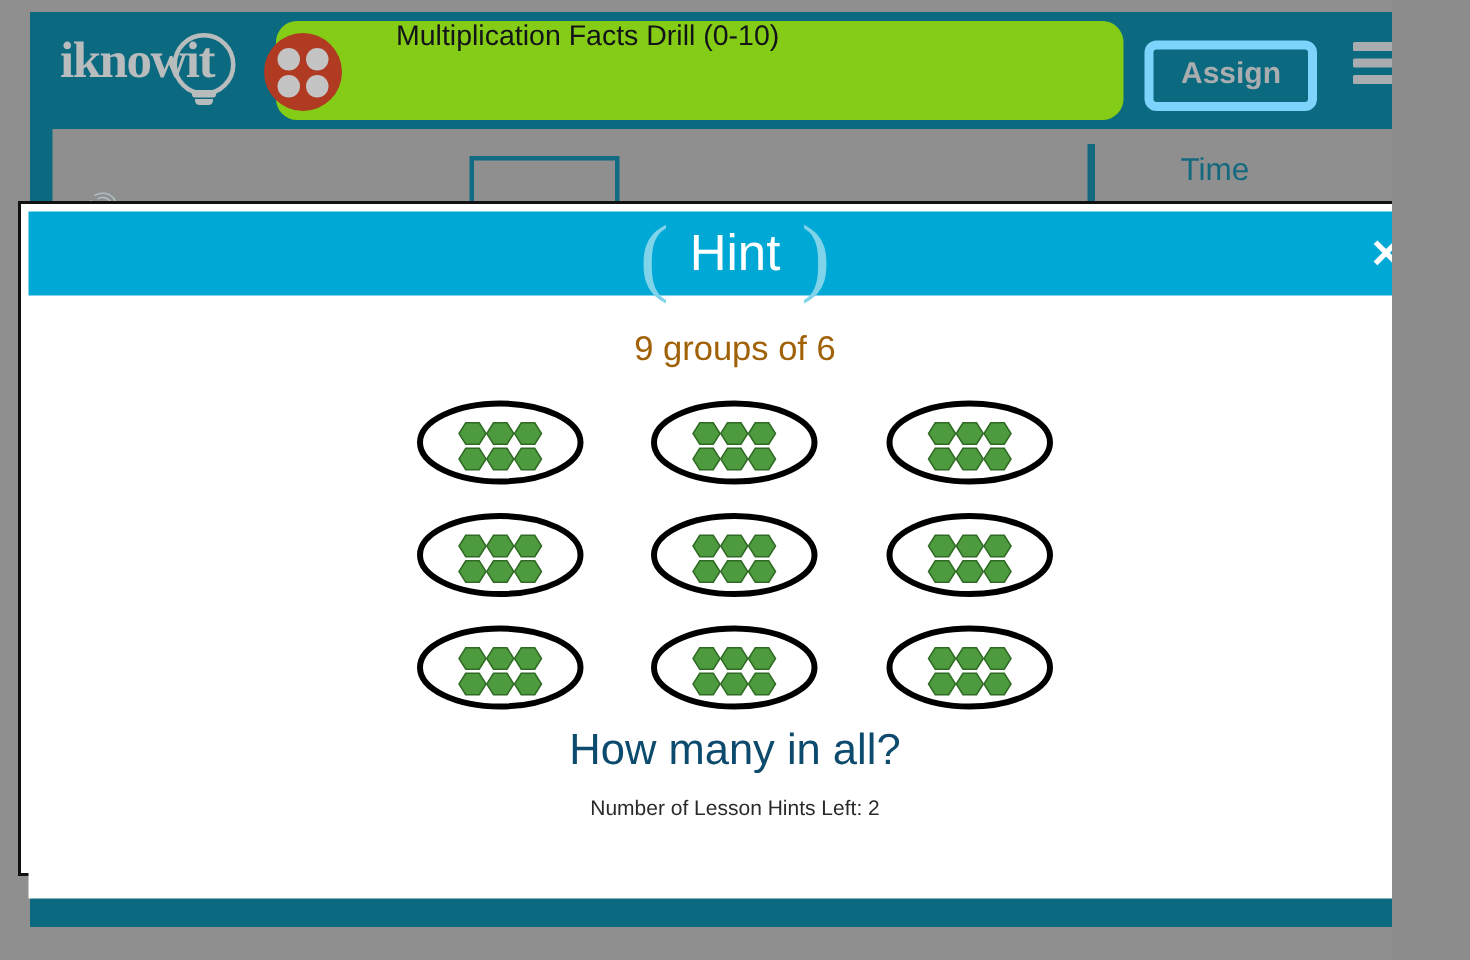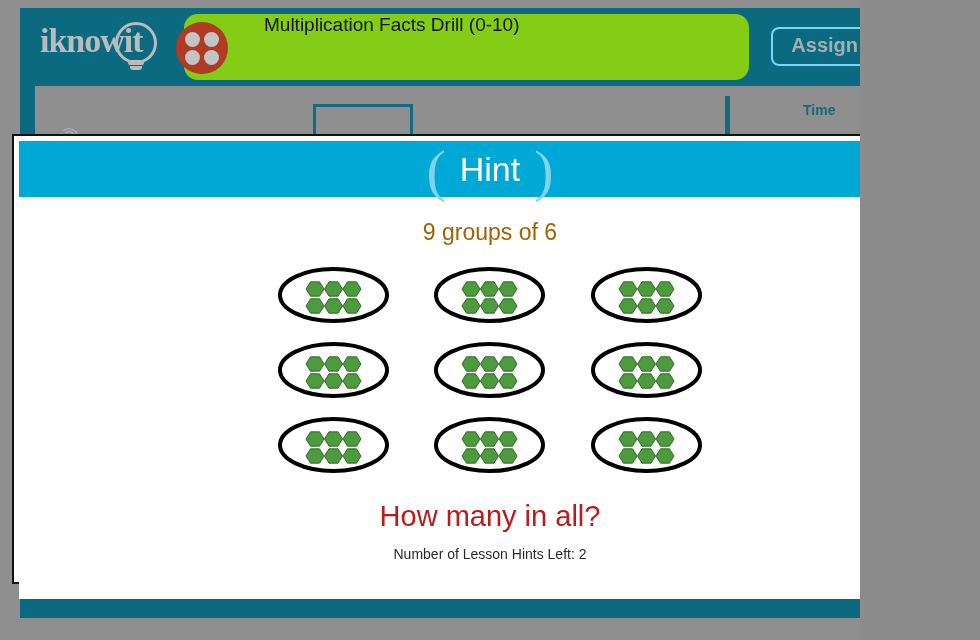--- a/index.html
+++ b/index.html
@@ -3,21 +3,21 @@
 <meta charset="utf-8">
 <style>
   html, body {
     margin: 0;
     padding: 0;
     background: #8c8c8c;
     font-family: "Liberation Sans", sans-serif;
   }
   #screen {
     position: relative;
-    width: 860px;
+    width: 928px;
     height: 640px;
     overflow: hidden;
     background: #8f8f8f;
   }
 
   
   .app-frame {
     position: absolute;
     left: 20px; top: 8px;
     width: 940px; height: 610px;
@@ -98,21 +98,21 @@
     margin-left: 80px;
     font-size: 19px;
     color: #13131a;
     font-family: "Liberation Sans", sans-serif;
   }
 
   .assign-btn {
     position: absolute;
     right: 82px; top: 19px;
     padding: 5px 18px 7px 18px;
-    border: 2px solid #7dd3fc;
+    border: 6px solid #7dd3fc;
     border-radius: 8px;
     color: #a9adaf;
     font-size: 20px;
     font-weight: bold;
     background: transparent;
     font-family: "Liberation Sans", sans-serif;
   }
   .hamburger {
     position: absolute;
     right: 22px; top: 20px;
@@ -154,23 +154,23 @@
     font-size: 22px;
   }
   .bg-divider {
     position: absolute;
     left: 690px; top: 10px;
     width: 5px; height: 520px;
     background: #14697f;
   }
   .bg-time-label {
     position: absolute;
-    left: 768px; top: 16px;
-    font-size: 14px;
-    font-weight: bold;
+    left: 752px; top: 16px;
+    font-size: 21px;
+    font-weight: normal;
     color: #14697f;
   }
   .bg-time-circle {
     position: absolute;
     left: 775px; top: 50px;
     width: 66px; height: 66px;
     border-radius: 50%;
     background: #0c6a80;
   }
   .resize-icon {
@@ -254,23 +254,23 @@
     row-gap: 13px;
     justify-items: center;
   }
   .group-oval {
     position: relative;
     width: 117px;
     height: 62px;
   }
   .group-oval svg { display: block; }
   .hint-question {
-    margin-top: 24px;
+    margin-top: 8px;
     font-size: 29px;
-    color: #b91c1c;
+    color: #0c4a6e;
     font-family: "Liberation Sans", sans-serif;
   }
   .hints-left {
     margin-top: 13px;
     font-size: 14px;
     color: #2a2a2a;
     font-family: "Liberation Sans", sans-serif;
   }
 
   .bottom-teal {

